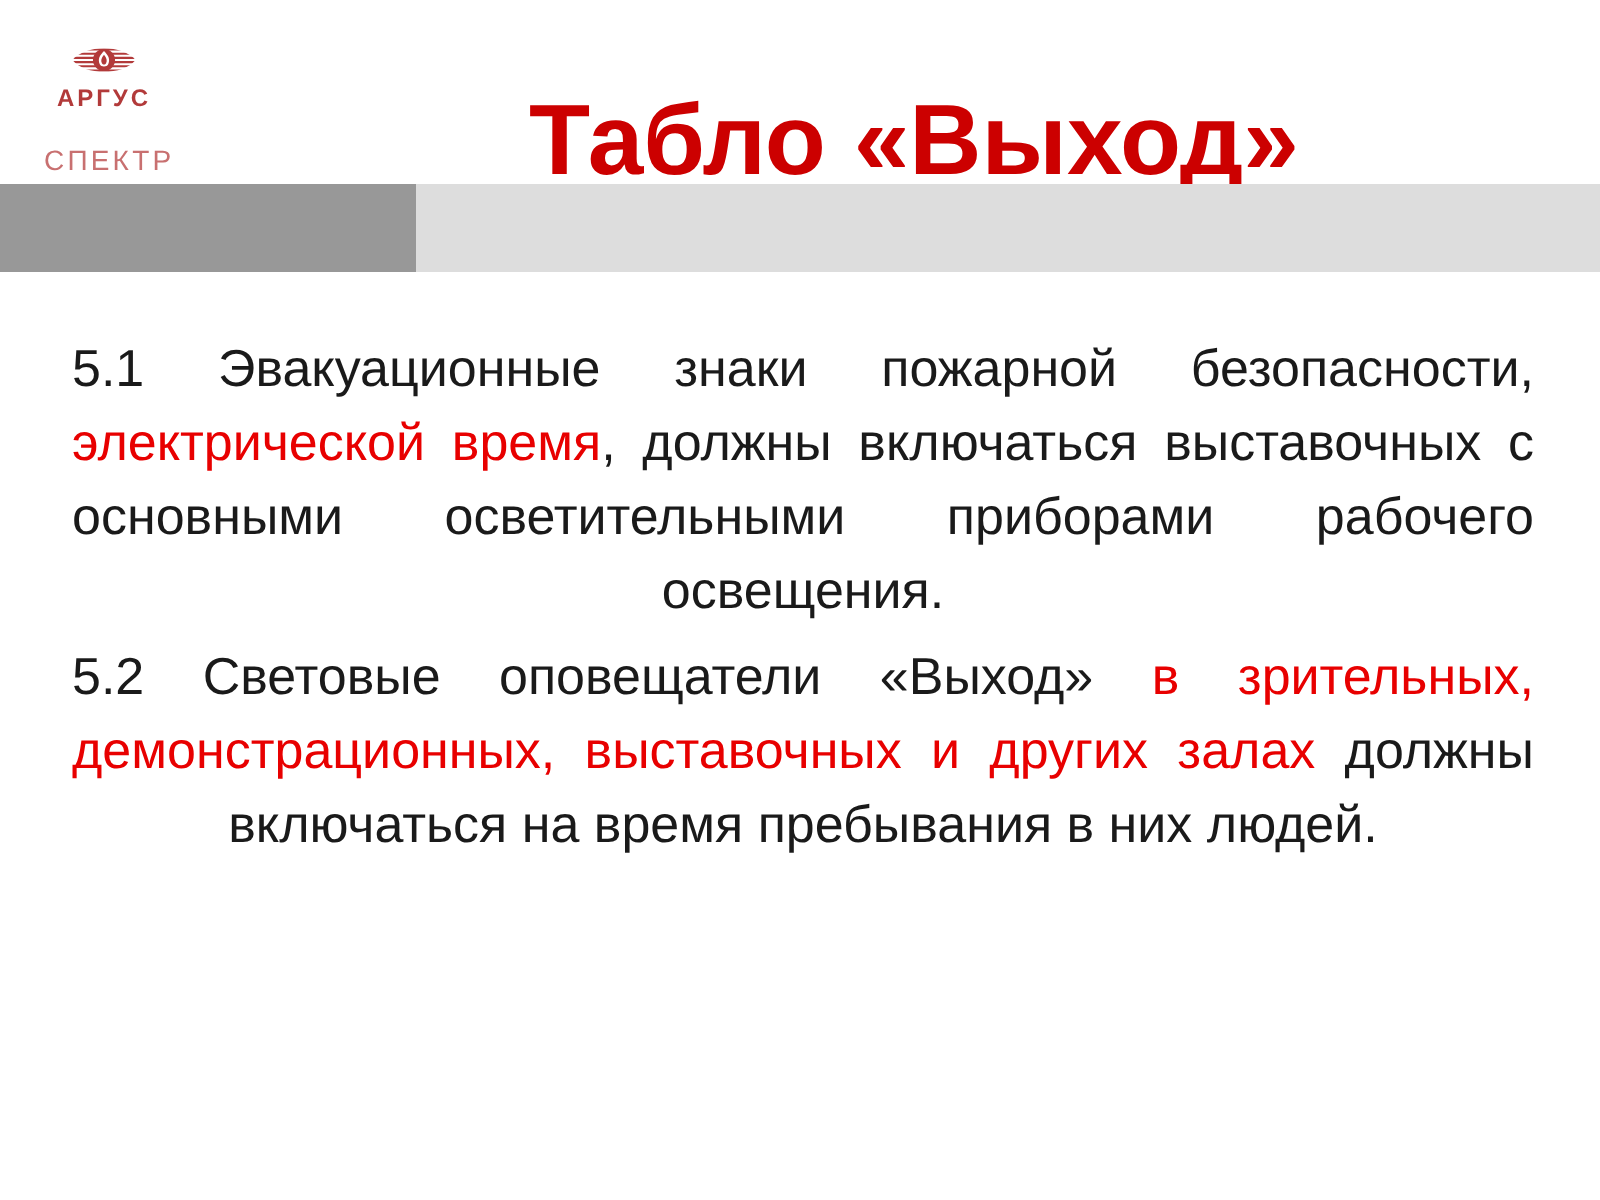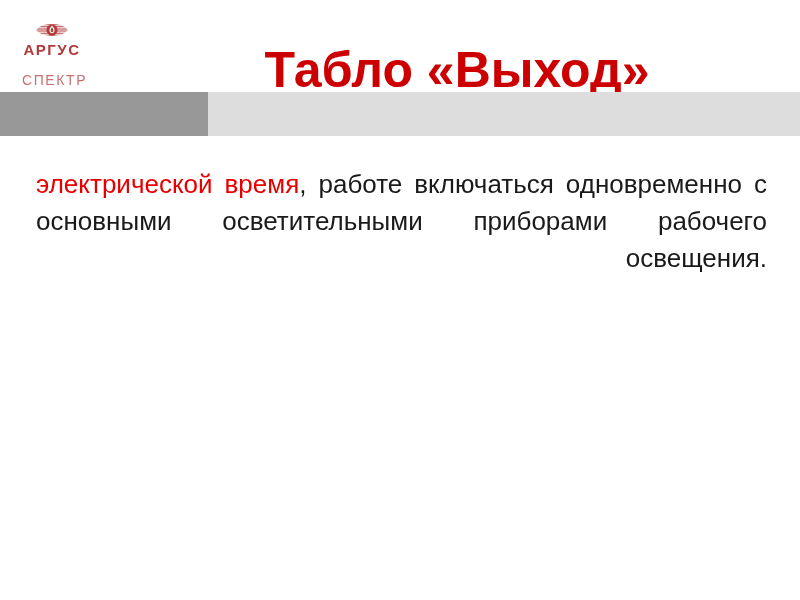--- a/index.html
+++ b/index.html
@@ -17,21 +17,21 @@
 
   
   .logo {
     position: absolute;
     left: 22px; top: 20px;
     width: 60px;
     text-align: center;
   }
   .logo svg { display: block; margin: 0 auto 2px auto; }
   .logo-line1 {
-    font-size: 15px;
+    font-size: 12px;
     font-weight: bold;
     letter-spacing: 1.5px;
     color: var(--logo-red, #B23A3A);
     line-height: 15px;
     white-space: nowrap;
   }
   .logo-line2 {
     font-size: 14px;
     font-weight: normal;
     letter-spacing: 1.6px;
@@ -79,21 +79,21 @@
     color: #000000;
     text-align: center;
   }
   .para {
     font-size: 26px;
     line-height: 37px;
     color: var(--body-text, #1A1A1A);
   }
   .para-1 { margin-top: 18px; }
   .para-2 { margin-top: 6px; }
-  .line { text-align: right; }
+  .line { text-align: center; }
   .line.j {
     text-align: justify;
     text-align-last: justify;
   }
   .red { color: var(--highlight-red, #E80000); }
 </style>
 </head>
 <body>
 
 <div class="slide">
@@ -127,21 +127,27 @@
 
   <div class="stripe">
     <div class="stripe-dark"></div>
     <div class="stripe-light"></div>
   </div>
 
   <div class="content">
 
 
     <div class="para para-1">
-      <div class="line j"><span class="red">электрической время</span><span>, работе включаться одновременно с</span></div>
+      <div class="line j"><span>5.1 Эвакуационные знаки пожарной безопасности,</span></div>
+      <div class="line j"><span class="red">электрической время</span><span>, должны включаться выставочных с</span></div>
       <div class="line j"><span>основными осветительными приборами рабочего</span></div>
       <div class="line"><span>освещения.</span></div>
     </div>
 
+    <div class="para para-2">
+      <div class="line j"><span>5.2 Световые оповещатели «Выход» </span><span class="red">в зрительных,</span></div>
+      <div class="line j"><span class="red">демонстрационных, выставочных и других залах</span><span> должны</span></div>
+      <div class="line"><span>включаться на время пребывания в них людей.</span></div>
+    </div>
 
   </div>
 
 </div>
 
 </body></html>

